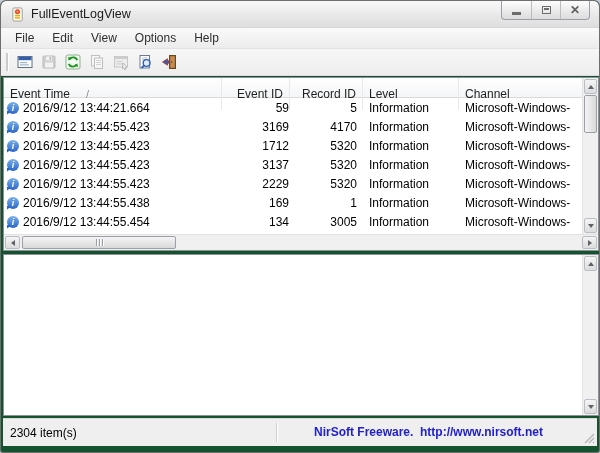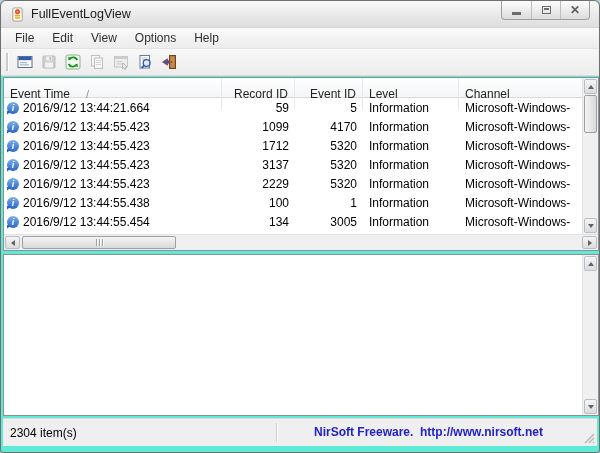--- a/index.html
+++ b/index.html
@@ -1,18 +1,18 @@
 <!DOCTYPE html>
 <html><head>
 <meta charset="utf-8">
 <style>
   html,body{margin:0;padding:0;background:#cfd8e2;font-family:"Liberation Sans",sans-serif;}
   *{box-sizing:border-box;}
 
-  .window{position:relative;width:600px;height:453px;background:#5eead4;
+  .window{position:relative;width:600px;height:453px;background:#14532d;
     border:1px solid #6f6f6f;border-radius:6px 6px 3px 3px;overflow:hidden;
     box-shadow:0 2px 8px rgba(0,0,0,.35);text-decoration:underline;}
 
   
   .titlebar{position:absolute;left:0;top:0;right:0;height:27px;
     background:linear-gradient(#f9f9f9,#e7e7e7 60%,#dedede);
     border-bottom:1px solid #d6d6d6;border-radius:5px 5px 0 0;
     display:flex;align-items:center;padding-left:9px;}
   .app-icon{width:15px;height:15px;display:inline-block;}
   .title-text{font-size:12.5px;color:#1b1b1b;margin-left:6px;}
@@ -208,22 +208,22 @@
     </div>
   </div>
 
   <div class="listview">
 
     <div class="lv-header">
       <div class="hcell hc-time">
         <span>Event Time</span>
         <span class="sort-slash">/</span>
       </div>
+      <div class="hcell hc-evt">Event ID</div>
       <div class="hcell hc-rec">Record ID</div>
-      <div class="hcell hc-evt">Event ID</div>
       <div class="hcell hc-lvl">Level</div>
       <div class="hcell hc-chan">Channel</div>
     </div>
 
     <div class="lv-rows">
   <div class="lrow">
     <div class="cell c-time">
       <span class="info-ic">i</span>
       <span>2016/9/12 13:44:21.664</span>
     </div>
@@ -231,21 +231,21 @@
     <div class="cell c-evt">5</div>
     <div class="cell c-lvl">Information</div>
     <div class="cell c-chan">Microsoft-Windows-</div>
   </div>
 
   <div class="lrow">
     <div class="cell c-time">
       <span class="info-ic">i</span>
       <span>2016/9/12 13:44:55.423</span>
     </div>
-    <div class="cell c-rec">1099</div>
+    <div class="cell c-rec">3169</div>
     <div class="cell c-evt">4170</div>
     <div class="cell c-lvl">Information</div>
     <div class="cell c-chan">Microsoft-Windows-</div>
   </div>
 
   <div class="lrow">
     <div class="cell c-time">
       <span class="info-ic">i</span>
       <span>2016/9/12 13:44:55.423</span>
     </div>
@@ -275,21 +275,21 @@
     <div class="cell c-evt">5320</div>
     <div class="cell c-lvl">Information</div>
     <div class="cell c-chan">Microsoft-Windows-</div>
   </div>
 
   <div class="lrow">
     <div class="cell c-time">
       <span class="info-ic">i</span>
       <span>2016/9/12 13:44:55.438</span>
     </div>
-    <div class="cell c-rec">100</div>
+    <div class="cell c-rec">169</div>
     <div class="cell c-evt">1</div>
     <div class="cell c-lvl">Information</div>
     <div class="cell c-chan">Microsoft-Windows-</div>
   </div>
 
   <div class="lrow">
     <div class="cell c-time">
       <span class="info-ic">i</span>
       <span>2016/9/12 13:44:55.454</span>
     </div>

